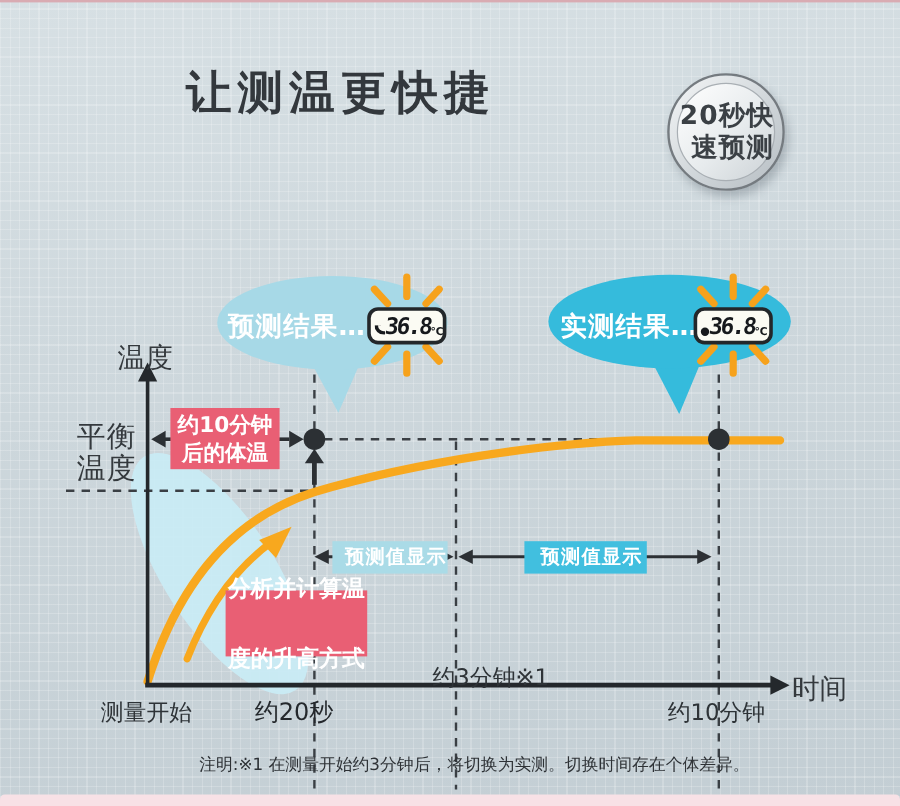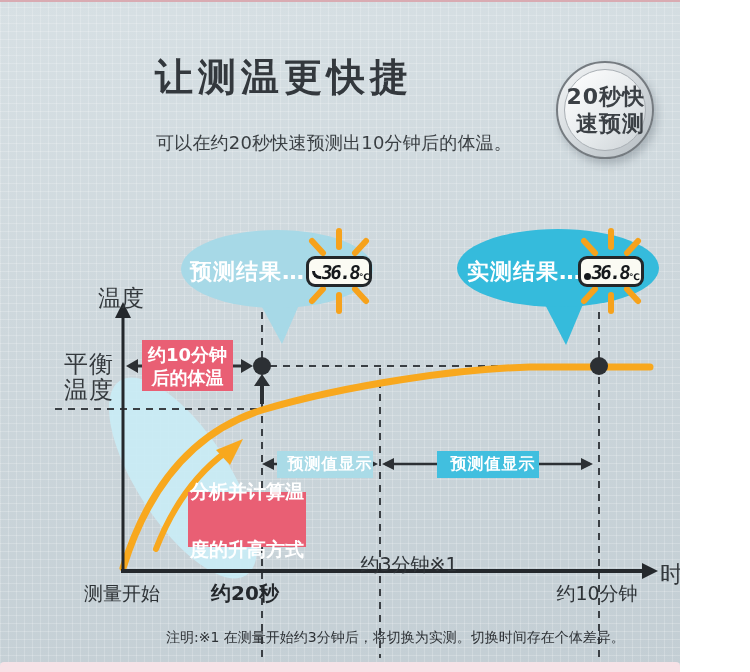--- a/index.html
+++ b/index.html
@@ -1,16 +1,16 @@
 <!DOCTYPE html>
 <html><head>
 <meta charset="utf-8">
 <style>
   html,body{margin:0;padding:0;}
-  .page{position:relative;width:680px;height:672px;overflow:hidden;
+  .page{position:relative;width:750px;height:672px;overflow:hidden;
     font-family:"DejaVu Sans","Liberation Sans",sans-serif;color:#2e3337;
     background:
       repeating-linear-gradient(90deg, rgba(255,255,255,.20) 0 1px, rgba(255,255,255,0) 1px 8px),
       repeating-linear-gradient(0deg, rgba(255,255,255,.20) 0 1px, rgba(255,255,255,0) 1px 8px),
       linear-gradient(172deg,#d7e0e4 0%,#cdd7dc 45%,#c3ced4 100%);}
   .top-line{position:absolute;top:0;left:0;right:0;height:2px;background:#d9abb2;}
   .bottom-strip{position:absolute;bottom:0;left:0;right:0;height:10px;background:#f8e1e6;border-radius:4px 4px 0 0;}
 
   .title{position:absolute;left:155px;top:52px;font-size:38px;font-weight:bold;color:#33383d;letter-spacing:5px;white-space:nowrap;}
   .sub{position:absolute;left:156px;font-size:18px;color:#3a3f43;letter-spacing:.2px;white-space:nowrap;}
@@ -22,21 +22,21 @@
   .badge-inner{position:absolute;inset:6px;border-radius:50%;border:1px solid #a9afb4;
     background:linear-gradient(135deg,#ffffff 0%,#e7ebed 55%,#ccd2d6 100%);
     display:flex;flex-direction:column;align-items:flex-end;justify-content:center;
     font-size:22px;font-weight:bold;color:#3b4045;line-height:27px;letter-spacing:1px;}
 
   svg.layer{position:absolute;left:0;top:0;}
 
   .axis-label{position:absolute;font-size:23px;color:#34393d;white-space:nowrap;}
   .eq-label{position:absolute;left:64px;top:351px;font-size:24px;color:#34393d;line-height:26px;letter-spacing:1px;text-align:left;}
   .tick{position:absolute;transform:translateX(-50%);font-size:19px;color:#2e3337;white-space:nowrap;}
-  .tick.bold{font-weight:bold;font-size:20px;color:#24282c;}
+  .tick.bold{font-weight:normal;font-size:20px;color:#24282c;}
 
   .pink-badge{position:absolute;background:#e95f74;color:#fff;font-weight:bold;text-align:center;
     display:flex;flex-direction:column;align-items:center;justify-content:center;white-space:nowrap;}
   .pb1{left:142px;top:340px;width:91px;height:51px;font-size:18px;line-height:23px;}
   .pb2{left:188px;top:492px;width:118px;height:55px;font-size:19px;line-height:26px;gap:32px;}
 
   .pv-badge{position:absolute;top:451px;height:27px;color:#fff;font-weight:bold;font-size:16px;
     display:flex;align-items:center;justify-content:center;white-space:nowrap;letter-spacing:1px;padding-left:10px;}
   .pvA{left:277px;width:86px;background:#aadbe7;}
   .pvB{left:437px;width:92px;background:#41bfdf;}
@@ -56,21 +56,20 @@
 
   .footnote{position:absolute;left:166px;top:629px;font-size:14px;color:#2e3236;white-space:nowrap;letter-spacing:0;}
 </style>
 </head>
 <body>
 
 <div class="page">
   <div class="top-line"></div>
 
   <div class="title">让测温更快捷</div>
-  <div class="sub sub2">可以在约20秒快速预测出10分钟后的体温。</div>
   <div class="badge">
     <div class="badge-inner">
       <span>20秒快</span>
       <span>速预测</span>
     </div>
   </div>
 
   <svg class="layer" width="750" height="672" viewBox="0 0 750 672">
 
     <ellipse cx="183" cy="478" rx="46" ry="116" transform="rotate(-33 183 478)" fill="#c9ecf5" opacity="0.92"></ellipse>

